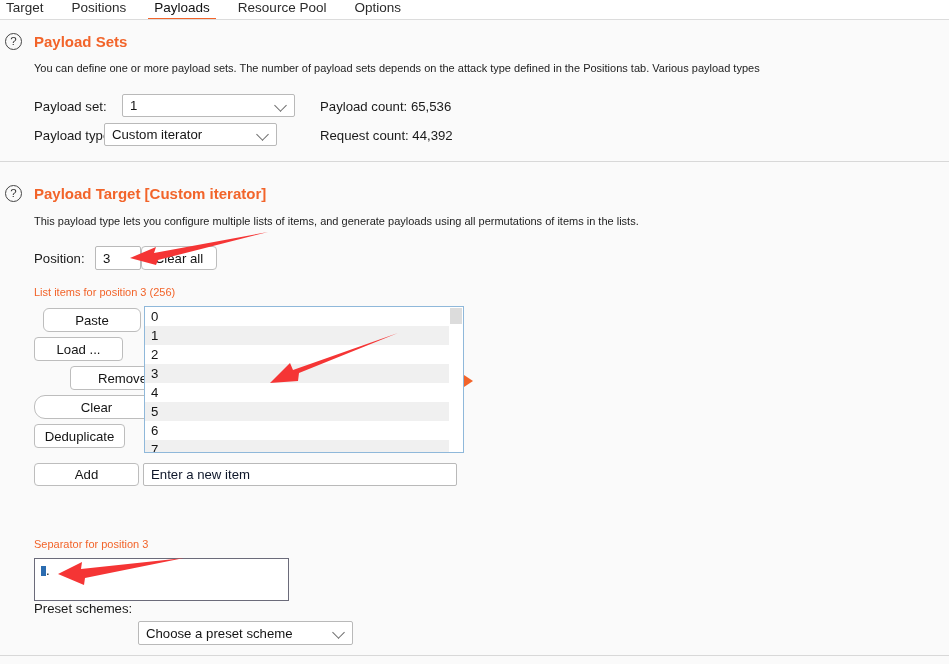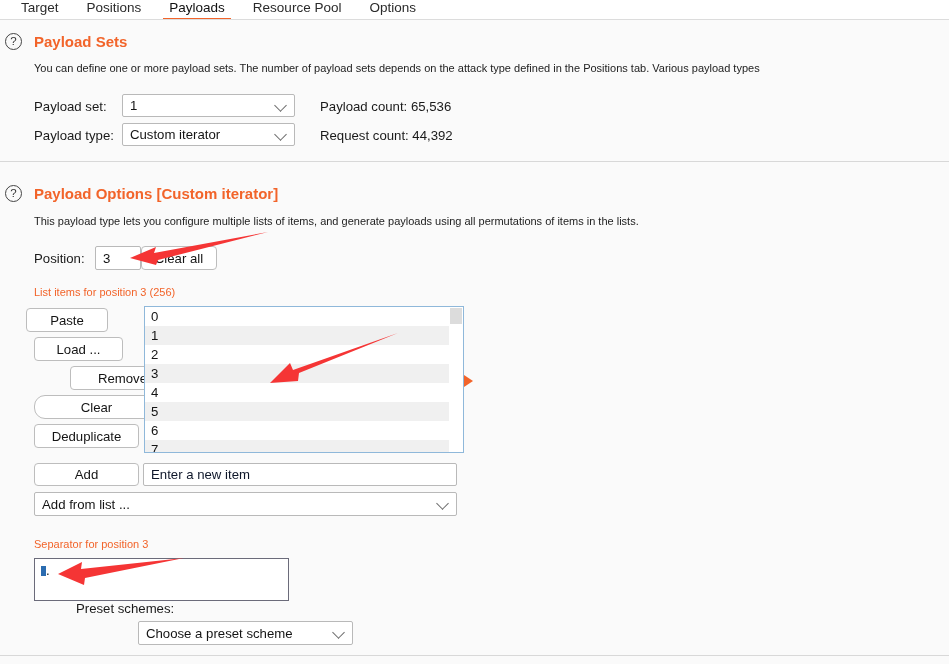--- a/index.html
+++ b/index.html
@@ -30,21 +30,21 @@
   .tab {
     position: relative;
     padding: 0 14px;
     height: 20px;
     line-height: 16px;
     font-size: 13.5px;
     color: #2b2b2b;
     white-space: nowrap;
     cursor: default;
   }
-  .tab.first { padding-left: 21px; }
+  .tab.first { padding-left: 6px; }
   .tab.active { color: #111; }
   .tab.active::after {
     content: "";
     position: absolute;
     left: 8px; right: 8px;
     bottom: 0;
     height: 2px;
     background: #f2642a;
   }
   .tabbar-underline {
@@ -247,55 +247,55 @@
   <div class="desc" style="left:34px; top:62px;">You can define one or more payload sets. The number of payload sets depends on the attack type defined in the Positions tab. Various payload types</div>
 
   <div class="lbl" style="left:34px; top:99px;">Payload set:</div>
   <div class="select" style="left:122px; top:94px; width:173px; height:23px;">
     <span>1</span>
     <span class="chev"></span>
   </div>
   <div class="lbl" style="left:320px; top:99px;">Payload count:  65,536</div>
 
   <div class="lbl" style="left:34px; top:128px;">Payload type:</div>
-  <div class="select" style="left:122px; top:123px; width:173px; height:23px;align-items:center;">
+  <div class="select" style="left:104px; top:123px; width:173px; height:23px;align-items:center;">
     <span>Custom iterator</span>
     <span class="chev"></span>
   </div>
   <div class="lbl" style="left:320px; top:128px;">Request count:  44,392</div>
 
   <div class="divider" style="top:161px;"></div>
 
   <div class="qmark" style="left:5px; top:185px;">?</div>
-  <div class="sect-title" style="left:34px; top:185px;">Payload Options [Custom iterator]</div>
+  <div class="sect-title" style="left:34px; top:185px;">Payload Target [Custom iterator]</div>
   <div class="desc" style="left:34px; top:215px;">This payload type lets you configure multiple lists of items, and generate payloads using all permutations of items in the lists.</div>
 
   <div class="lbl" style="left:34px; top:251px;">Position:</div>
   <div class="textfield" style="left:95px; top:246px; width:46px; height:24px;">
     <span>3</span>
   </div>
   <div class="btn" style="left:141px; top:246px; width:76px; height:24px;">
     <span>Clear all</span>
   </div>
 
   <div class="orange-label" style="left:34px; top:286px;">List items for position 3 (256)</div>
 
-  <div class="btn" style="left:26px; top:308px; width:82px; height:24px;">
+  <div class="btn" style="left:43px; top:308px; width:98px; height:24px;border-radius:6px;">
     <span>Paste</span>
   </div>
   <div class="btn" style="left:34px; top:337px; width:89px; height:24px;">
     <span>Load ...</span>
   </div>
   <div class="btn" style="left:34px; top:366px; width:105px; height:24px;margin-left:36px;">
     <span>Remove</span>
   </div>
   <div class="btn" style="left:34px; top:395px; width:125px; height:24px;border-radius:11px;">
     <span>Clear</span>
   </div>
-  <div class="btn" style="left:34px; top:424px; width:105px; height:24px;">
+  <div class="btn" style="left:34px; top:424px; width:91px; height:24px;">
     <span>Deduplicate</span>
   </div>
 
   <div class="listbox" style="left:144px; top:306px; width:320px; height:147px;">
     <div class="listrow">0</div>
     <div class="listrow alt">1</div>
     <div class="listrow">2</div>
     <div class="listrow alt">3</div>
     <div class="listrow">4</div>
     <div class="listrow alt">5</div>
@@ -308,31 +308,27 @@
 
   <div class="tri-marker" style="left:464px; top:375px;"></div>
 
   <div class="btn" style="left:34px; top:463px; width:105px; height:23px;">
     <span>Add</span>
   </div>
   <div class="textfield placeholder" style="left:143px; top:463px; width:314px; height:23px;">
     <span>Enter a new item</span>
   </div>
 
-  <div class="select" style="left:34px; top:492px; width:423px; height:24px;">
-    <span>Add from list ...</span>
-    <span class="chev"></span>
-  </div>
 
   <div class="orange-label" style="left:34px; top:538px;text-align:center;">Separator for position 3</div>
   <div class="textarea" style="left:34px; top:558px; width:255px; height:43px;">
     <span class="sep-caret"></span><span>.</span>
   </div>
 
-  <div class="lbl" style="left:34px; top:601px;margin-left:42px;">Preset schemes:</div>
+  <div class="lbl" style="left:34px; top:601px;">Preset schemes:</div>
   <div class="select" style="left:138px; top:621px; width:215px; height:24px;">
     <span>Choose a preset scheme</span>
     <span class="chev"></span>
   </div>
 
   <div class="divider" style="top:655px;"></div>
 
   <svg class="arrow" style="left:130px; top:232px;" width="140" height="40" viewBox="0 0 140 40">
     <polygon points="0,26 26,15 24,21 138,0 28,28 26,33" fill="#f53535"></polygon>
   </svg>

